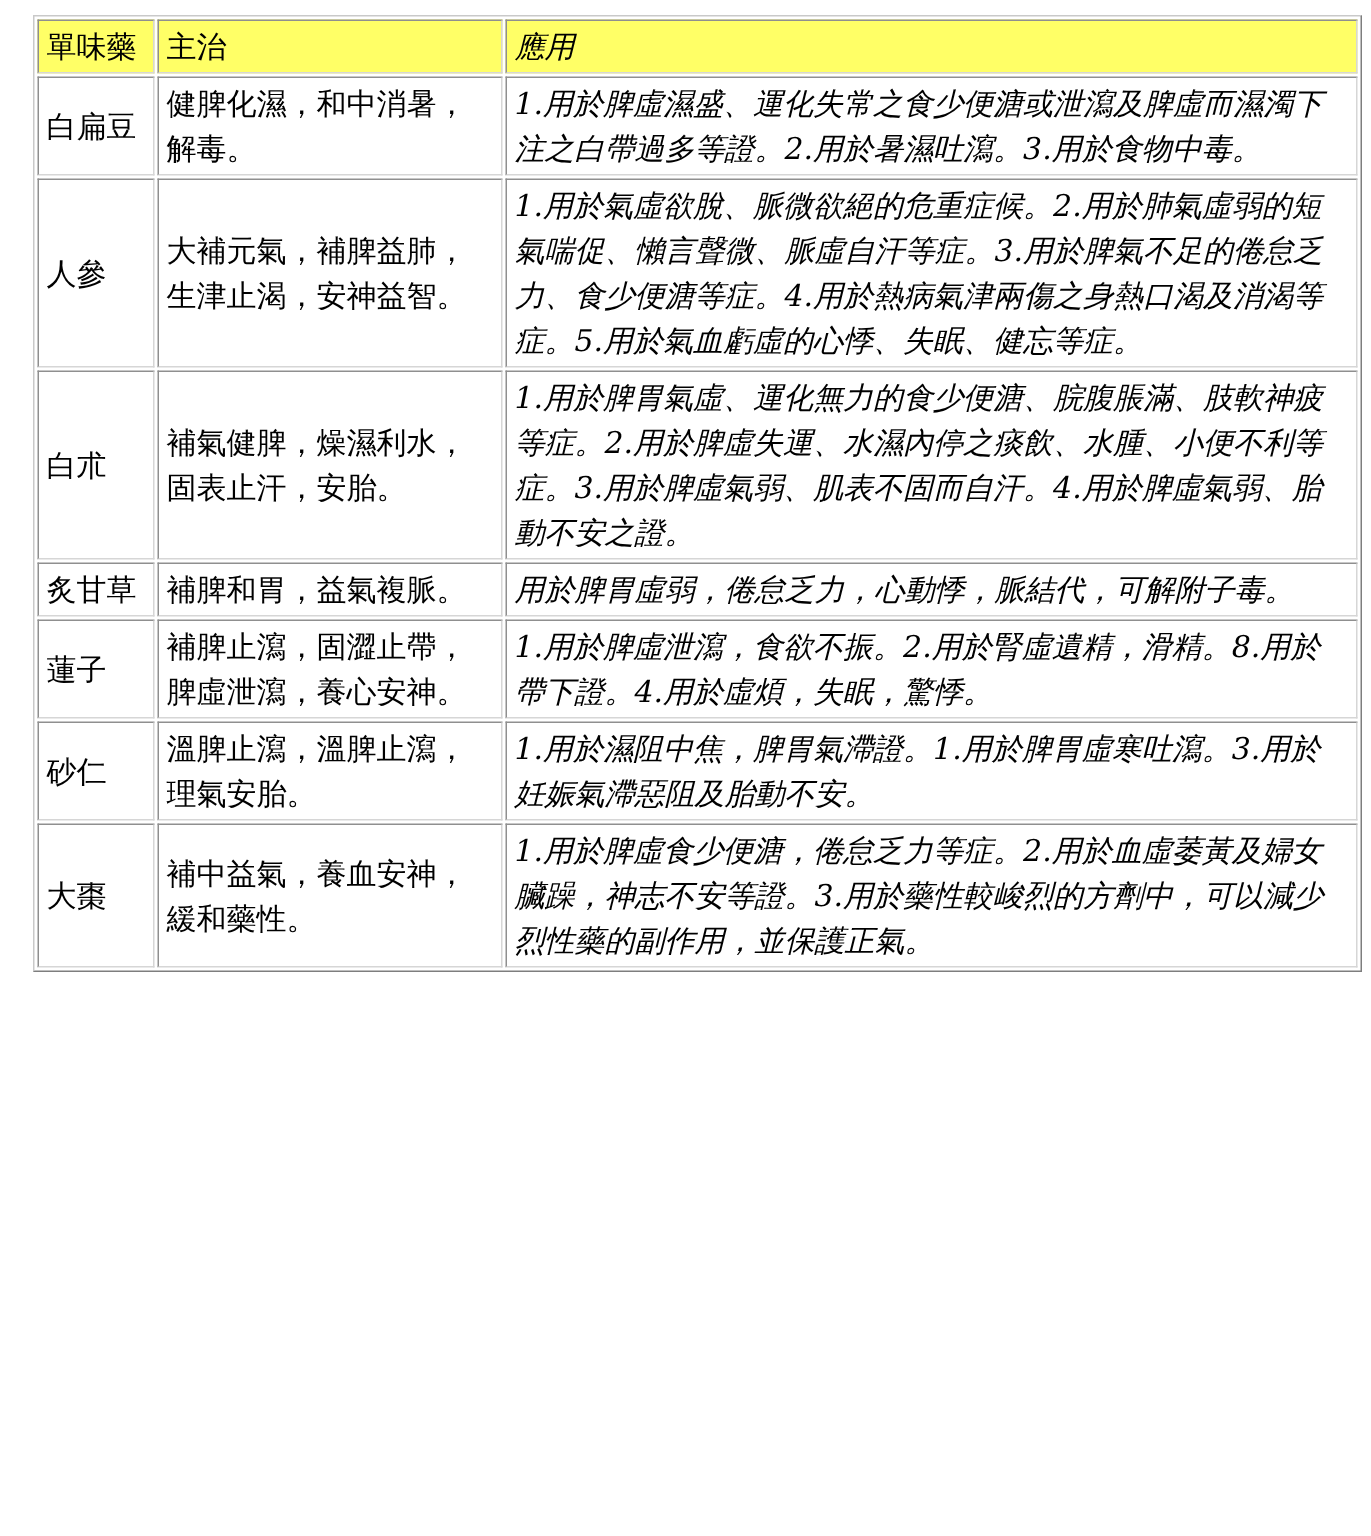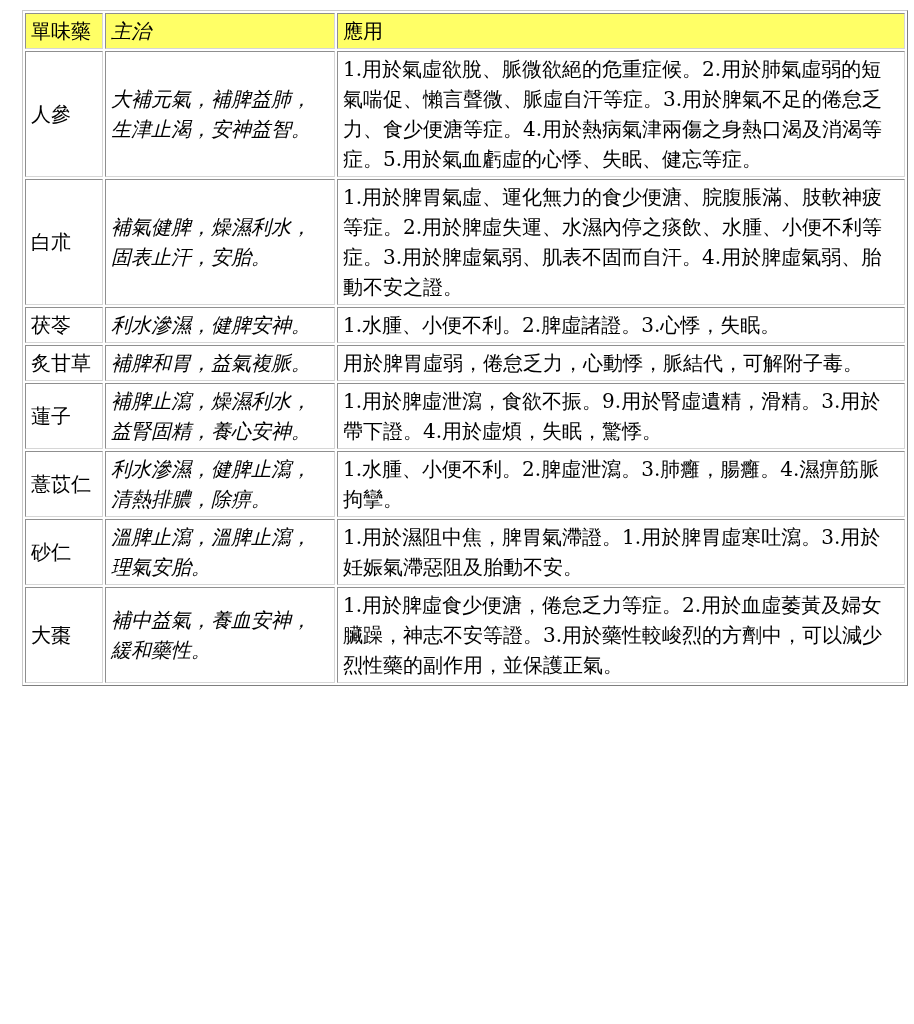--- a/index.html
+++ b/index.html
@@ -29,76 +29,71 @@
     border-color: #8f8f8f #d6d6d6 #d6d6d6 #8f8f8f; 
     padding: 2px 5px;
     font-size: 20px;
     line-height: 1.5;
     vertical-align: middle;
     text-align: left;
     font-weight: normal;
     word-break: break-word;
   }
   table.herb-table th.col-herb,  table.herb-table td.col-herb  { width: 66px;  }
-  table.herb-table th.col-ind,   table.herb-table td.col-ind   { width: 218px; font-style: italic; }
-  table.herb-table th.col-app,   table.herb-table td.col-app   { width: 556px; }
+  table.herb-table th.col-ind,   table.herb-table td.col-ind   { width: 218px; }
+  table.herb-table th.col-app,   table.herb-table td.col-app   { width: 556px; font-style: italic; }
   table.herb-table thead th {
     background: #ffff66;
   }
 </style>
 </head>
 <body>
 
 <div class="page">
   <table class="herb-table">
     <thead>
       <tr>
         <th class="col-herb">單味藥</th>
         <th class="col-ind">主治</th>
         <th class="col-app">應用</th>
       </tr>
     </thead>
     <tbody id="herb-tbody">
+  <tr>
+    <td class="col-herb">白扁豆</td>
+    <td class="col-ind">健脾化濕，和中消暑，解毒。</td>
+    <td class="col-app">1.用於脾虛濕盛、運化失常之食少便溏或泄瀉及脾虛而濕濁下注之白帶過多等證。2.用於暑濕吐瀉。3.用於食物中毒。</td>
+  </tr>
 
   <tr>
     <td class="col-herb">人參</td>
     <td class="col-ind">大補元氣，補脾益肺，生津止渴，安神益智。</td>
     <td class="col-app">1.用於氣虛欲脫、脈微欲絕的危重症候。2.用於肺氣虛弱的短氣喘促、懶言聲微、脈虛自汗等症。3.用於脾氣不足的倦怠乏力、食少便溏等症。4.用於熱病氣津兩傷之身熱口渴及消渴等症。5.用於氣血虧虛的心悸、失眠、健忘等症。</td>
   </tr>
 
   <tr>
     <td class="col-herb">白朮</td>
     <td class="col-ind">補氣健脾，燥濕利水，固表止汗，安胎。</td>
     <td class="col-app">1.用於脾胃氣虛、運化無力的食少便溏、脘腹脹滿、肢軟神疲等症。2.用於脾虛失運、水濕內停之痰飲、水腫、小便不利等症。3.用於脾虛氣弱、肌表不固而自汗。4.用於脾虛氣弱、胎動不安之證。</td>
   </tr>
 
-  <tr>
-    <td class="col-herb">茯苓</td>
-    <td class="col-ind">利水滲濕，健脾安神。</td>
-    <td class="col-app">1.水腫、小便不利。2.脾虛諸證。3.心悸，失眠。</td>
-  </tr>
 
   <tr>
     <td class="col-herb">炙甘草</td>
     <td class="col-ind">補脾和胃，益氣複脈。</td>
     <td class="col-app">用於脾胃虛弱，倦怠乏力，心動悸，脈結代，可解附子毒。</td>
   </tr>
 
 
   <tr>
     <td class="col-herb">蓮子</td>
-    <td class="col-ind">補脾止瀉，燥濕利水，益腎固精，養心安神。</td>
-    <td class="col-app">1.用於脾虛泄瀉，食欲不振。9.用於腎虛遺精，滑精。3.用於帶下證。4.用於虛煩，失眠，驚悸。</td>
+    <td class="col-ind">補脾止瀉，固澀止帶，脾虛泄瀉，養心安神。</td>
+    <td class="col-app">1.用於脾虛泄瀉，食欲不振。2.用於腎虛遺精，滑精。8.用於帶下證。4.用於虛煩，失眠，驚悸。</td>
   </tr>
 
-  <tr>
-    <td class="col-herb">薏苡仁</td>
-    <td class="col-ind">利水滲濕，健脾止瀉，清熱排膿，除痹。</td>
-    <td class="col-app">1.水腫、小便不利。2.脾虛泄瀉。3.肺癰，腸癰。4.濕痹筋脈拘攣。</td>
-  </tr>
 
 
   <tr>
     <td class="col-herb">砂仁</td>
     <td class="col-ind">溫脾止瀉，溫脾止瀉，理氣安胎。</td>
     <td class="col-app">1.用於濕阻中焦，脾胃氣滯證。1.用於脾胃虛寒吐瀉。3.用於妊娠氣滯惡阻及胎動不安。</td>
   </tr>
 
   <tr>
     <td class="col-herb">大棗</td>

